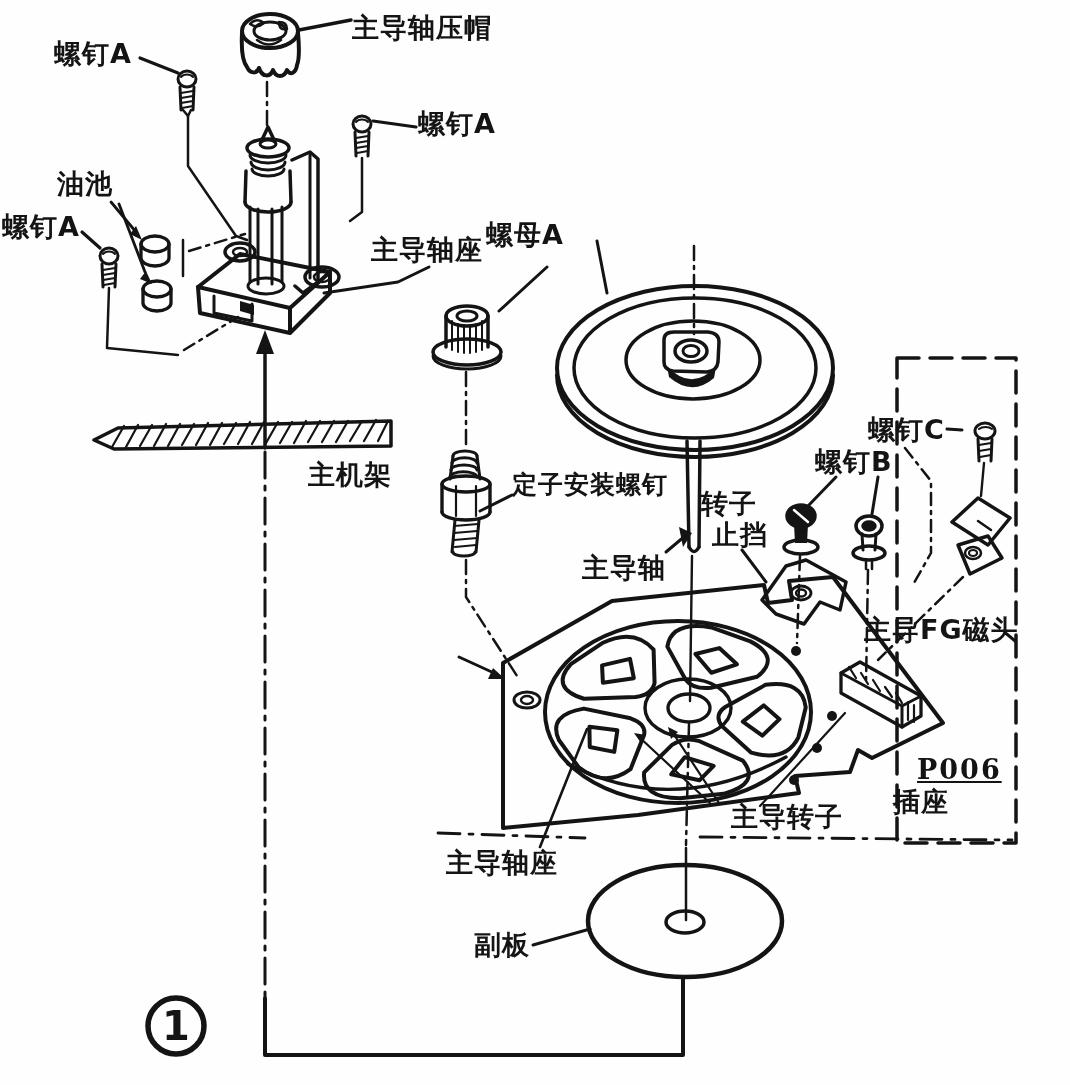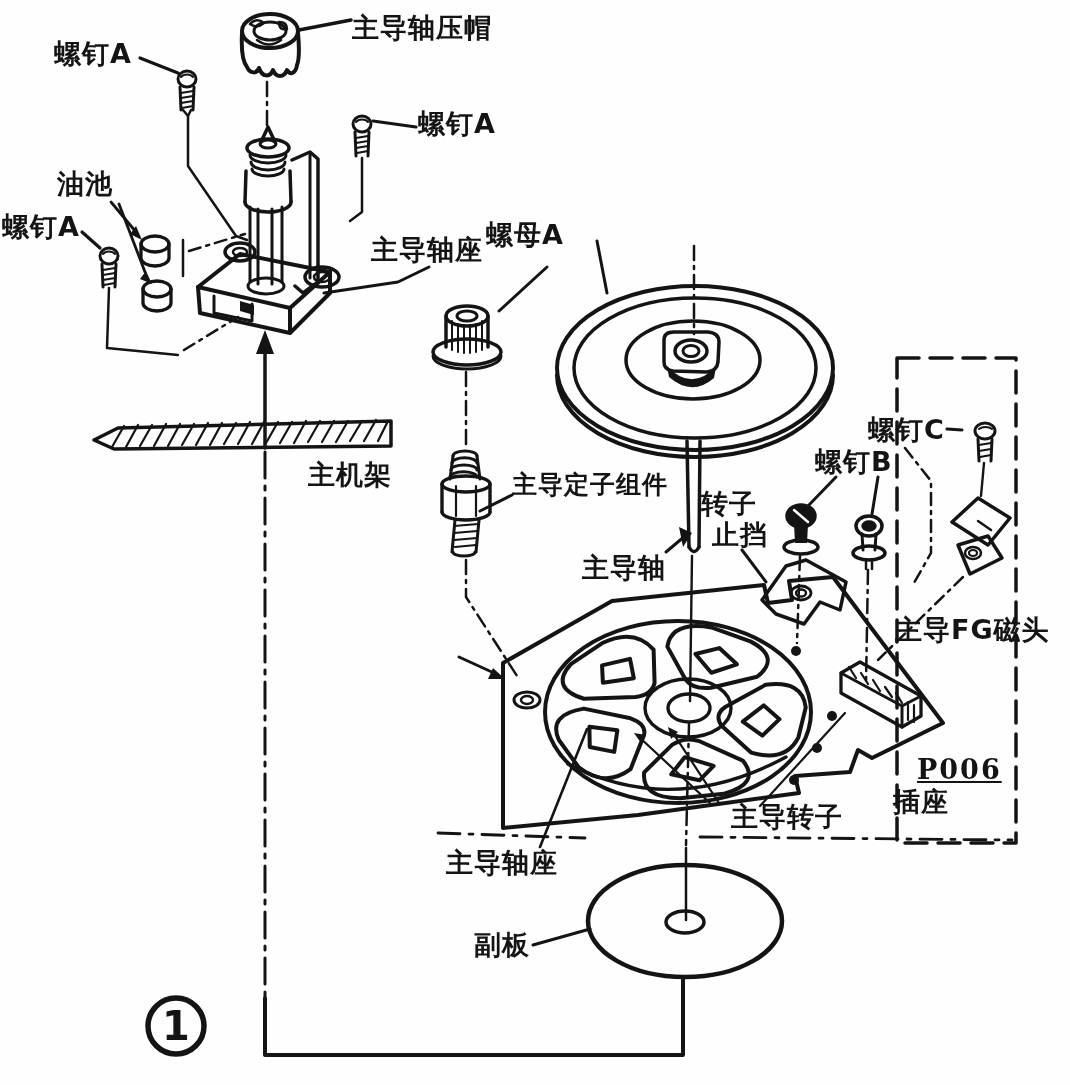--- a/index.html
+++ b/index.html
@@ -267,25 +267,25 @@
   </svg>
 
   <div class="lbl" style="left:54px;top:40px">螺钉A</div>
   <div class="lbl" style="left:352px;top:14px">主导轴压帽</div>
   <div class="lbl" style="left:418px;top:110px">螺钉A</div>
   <div class="lbl" style="left:57px;top:170px">油池</div>
   <div class="lbl" style="left:2px;top:213px">螺钉A</div>
   <div class="lbl" style="left:371px;top:236px">主导轴座</div>
   <div class="lbl" style="left:486px;top:221px">螺母A</div>
   <div class="lbl" style="left:308px;top:461px">主机架</div>
-  <div class="lbl small" style="left:512px;top:472px">主导定子组件</div>
+  <div class="lbl small" style="left:512px;top:472px">定子安装螺钉</div>
   <div class="lbl" style="left:582px;top:554px">主导轴</div>
   <div class="lbl" style="left:701px;top:490px">转子</div>
   <div class="lbl" style="left:712px;top:521px">止挡</div>
   <div class="lbl" style="left:815px;top:448px">螺钉B</div>
   <div class="lbl" style="left:868px;top:416px">螺钉C</div>
-  <div class="lbl" style="left:895px;top:616px">主导FG磁头</div>
+  <div class="lbl" style="left:864px;top:616px">主导FG磁头</div>
   <div class="lbl serif" style="left:917px;top:756px">P006</div>
   <div class="lbl" style="left:893px;top:788px">插座</div>
   <div class="lbl" style="left:731px;top:803px">主导转子</div>
   <div class="lbl" style="left:446px;top:849px">主导轴座</div>
   <div class="lbl" style="left:474px;top:931px">副板</div>
 </div>
 
 </body></html>

